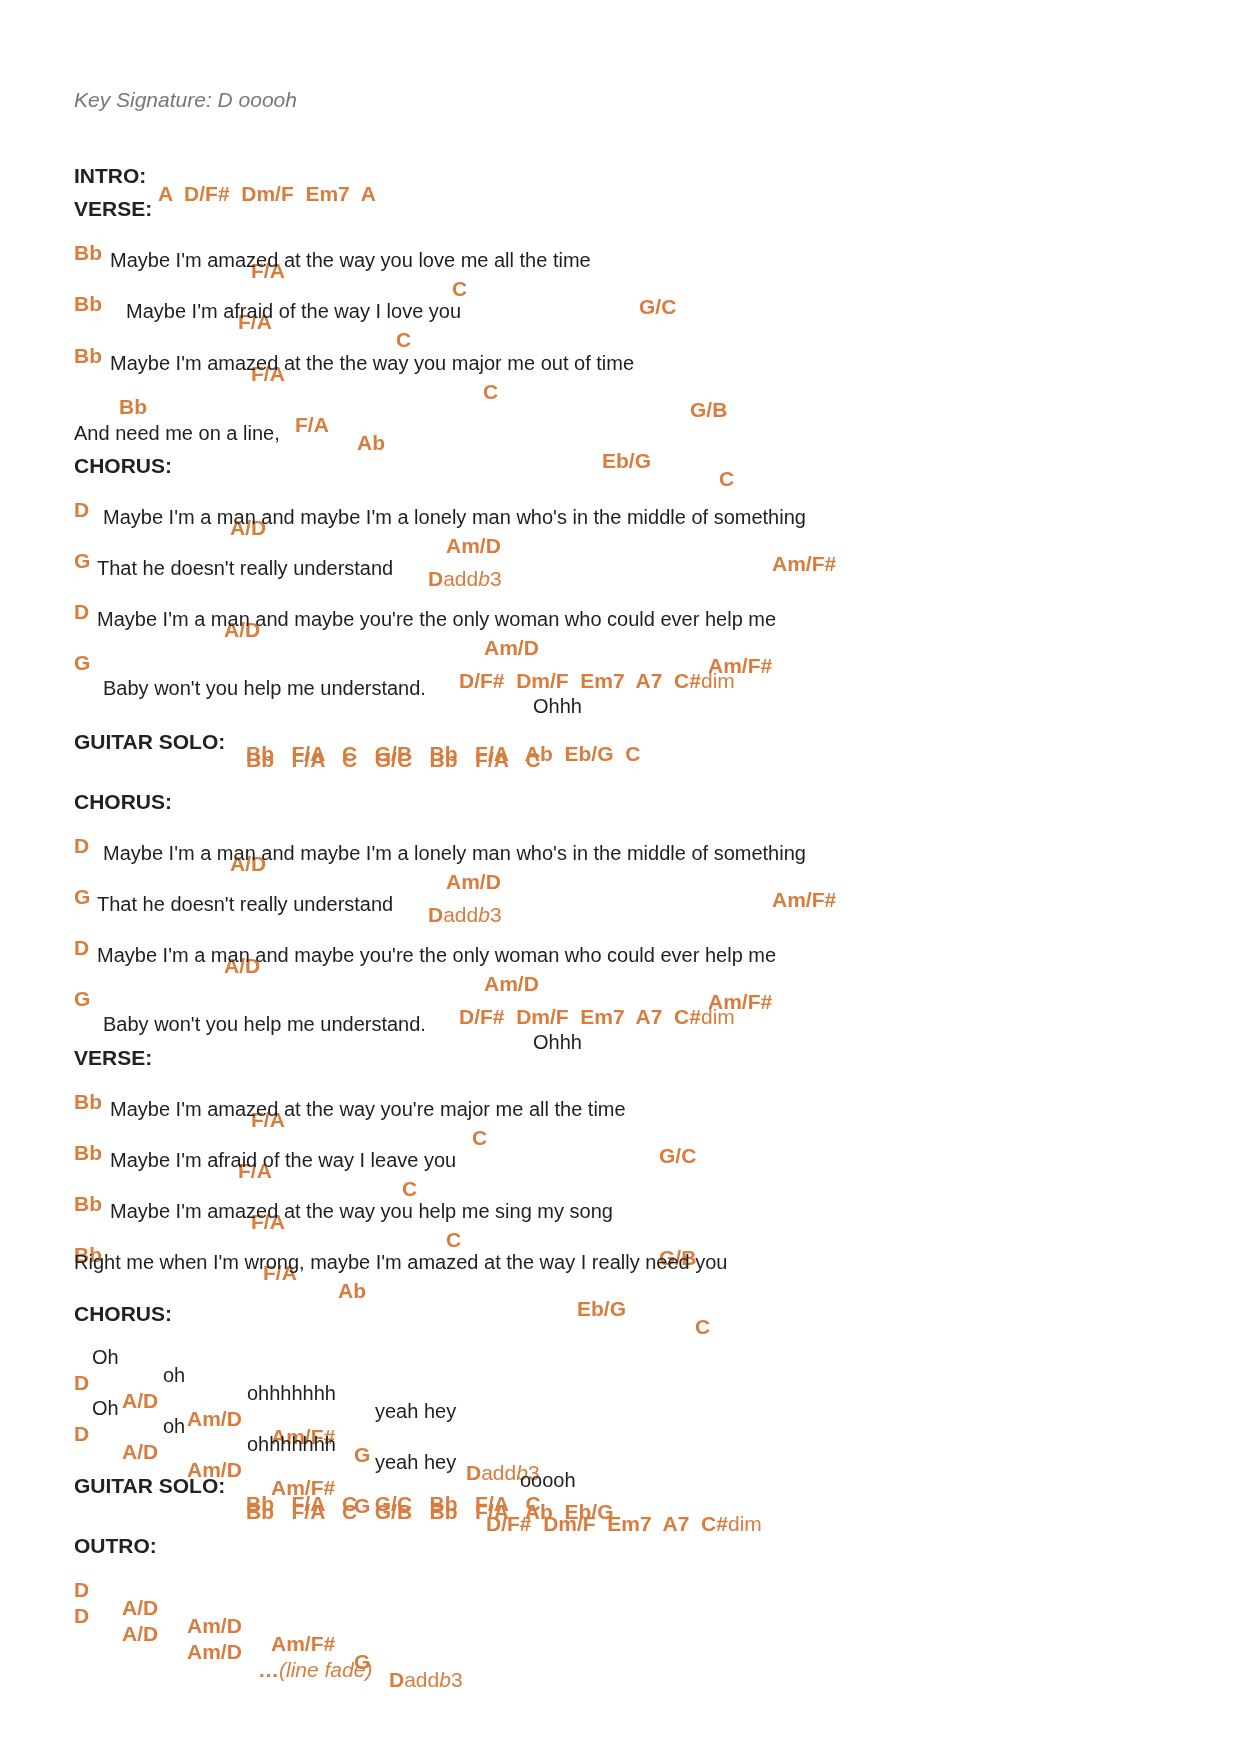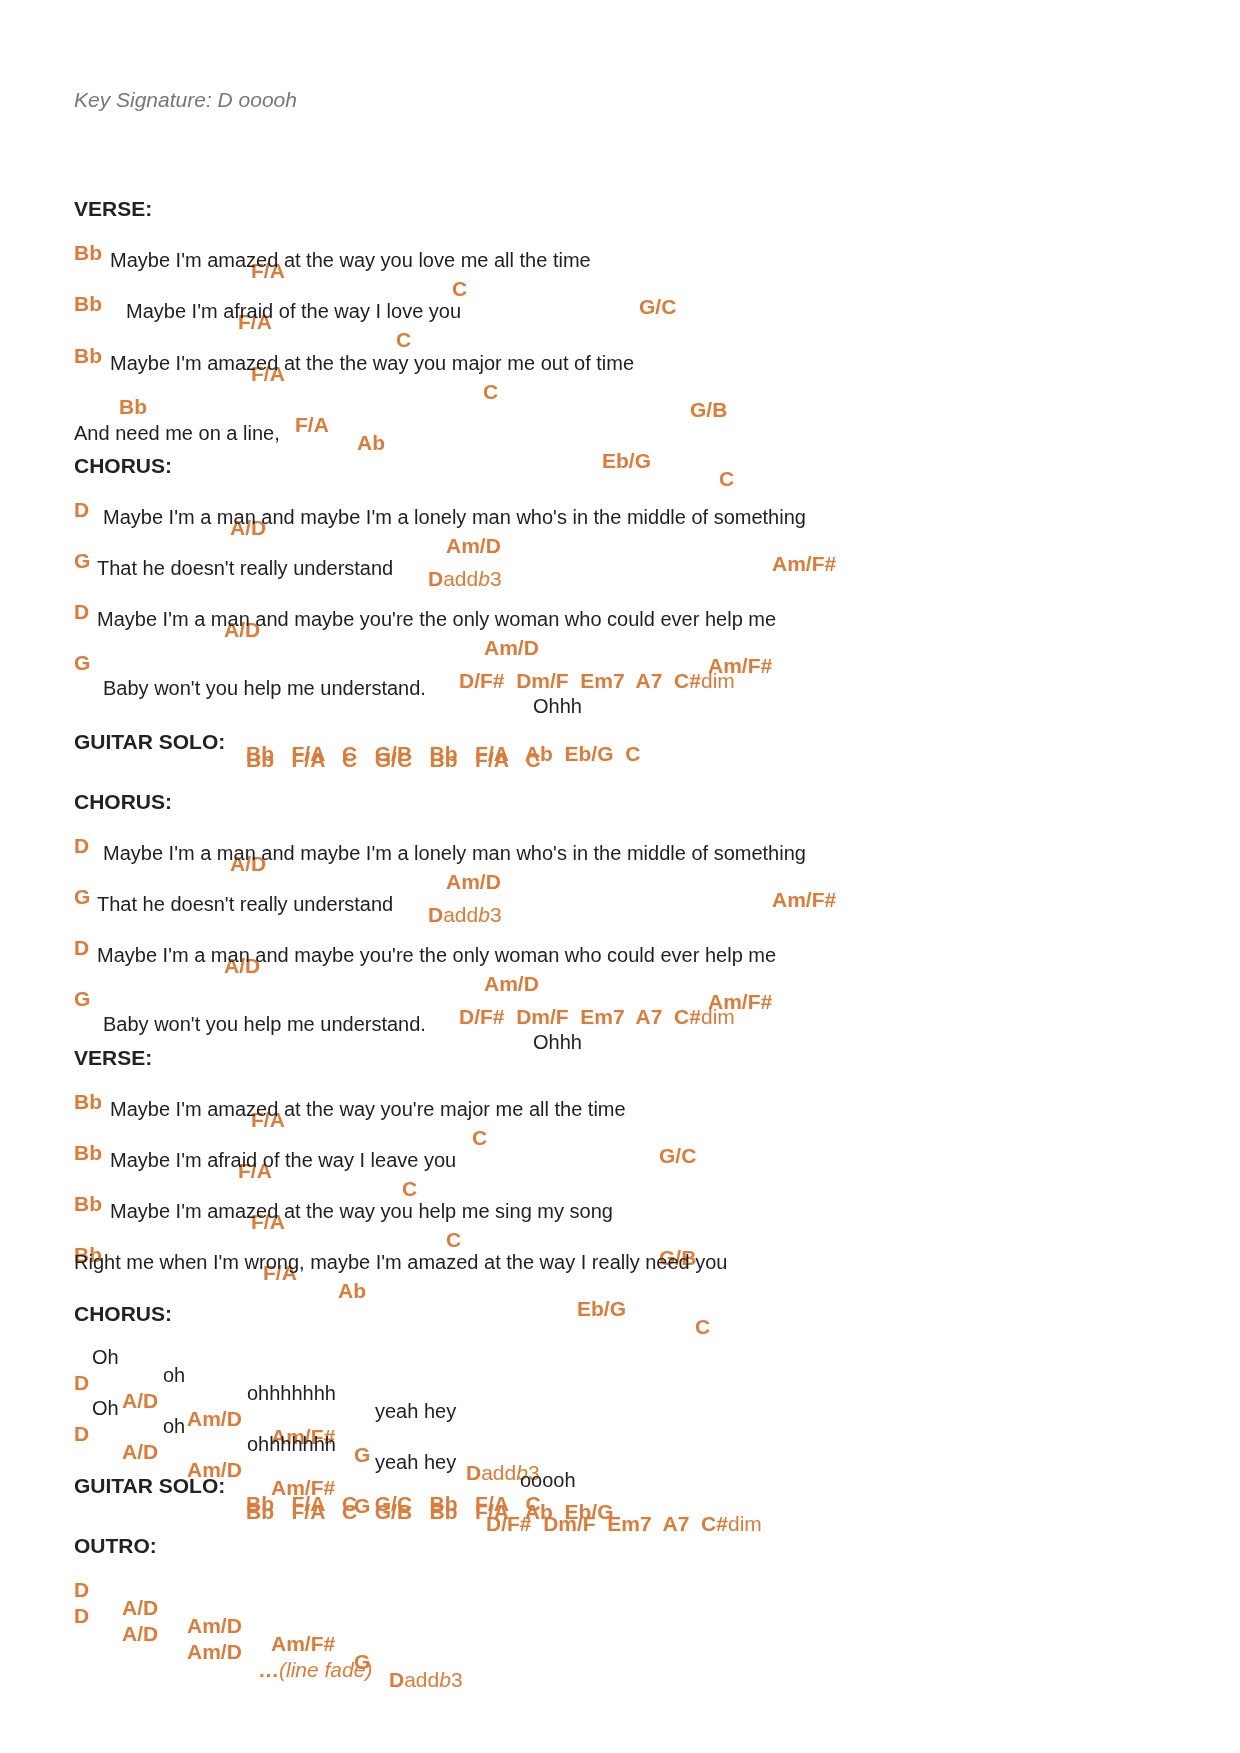--- a/index.html
+++ b/index.html
@@ -18,20 +18,24 @@
   .lyric { position:absolute; font-size:20px; color:#1f1f1f; white-space:pre; }
   .inline-head { position:absolute; left:74px; font-size:21px; font-weight:bold; color:#222222; }
 </style>
 </head>
 <body>
 
 <div class="page">
 
   <div class="key-sig">Key Signature: D ooooh</div>
 
+  <div class="row" style="top:146px">
+    <span class="inline-head">INTRO:</span>
+    <span class="chord" style="left:158px">A  D/F#  Dm/F  Em7  A</span>
+  </div>
 
   <section>
     <div class="row" style="top:197px"><span class="heading">VERSE:</span></div>
     <div class="row" style="top:223px">
       <span class="chord" style="left:74px">Bb</span>
       <span class="chord" style="left:251px">F/A</span>
       <span class="chord" style="left:452px">C</span>
       <span class="chord" style="left:639px">G/C</span>
     </div>
     <div class="row" style="top:249px"><span class="lyric" style="left:110px">Maybe I'm amazed at the way you love me all the time</span></div>

